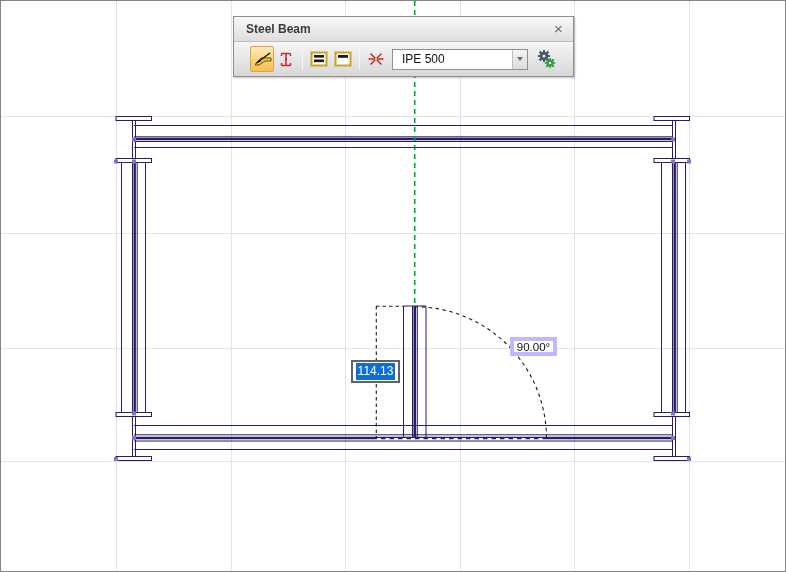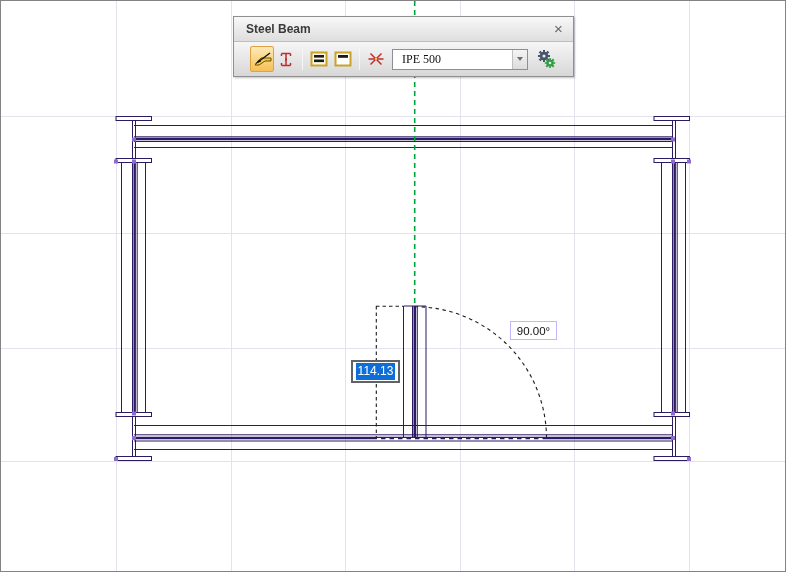--- a/index.html
+++ b/index.html
@@ -12,37 +12,37 @@
   .draw-svg { position:absolute; left:0; top:0; }
 
   
   .len-box { position:absolute; left:350px; top:359px; width:49px; height:23px;
     background:#fff; border:2px solid #5f6368; display:flex; align-items:center;
     justify-content:center; z-index:5; }
   .len-box span { background:#0d6ed8; color:#fff; font-size:12px; line-height:15px;
     padding:1px 2px; white-space:nowrap; }
 
   
-  .angle-box { position:absolute; left:509px; top:320px; width:47px; height:19px;
-    background:#fff; border:1px solid #c4b5fd; display:flex; align-items:center;
+  .angle-box { position:absolute; left:509px; top:336px; width:47px; height:19px;
+    background:#fff; border:4px solid #c4b5fd; display:flex; 
     justify-content:center; font-size:11.5px; color:#111; z-index:5; }
 
   
   .palette { position:absolute; left:232px; top:15px; width:341px; height:61px;
     border:1px solid #8f8f8f; background:#0369a1; z-index:10;
     box-shadow:1px 1px 2px rgba(0,0,0,.25); }
   .palette-title { position:relative; height:25px;
     background:linear-gradient(#f8f8f8,#dedede); border-bottom:1px solid #bdbdbd;
     display:flex; align-items:center; padding-left:12px; }
   .palette-title .ttl { font-size:12px; font-weight:bold; color:#3a3a3a; }
   .close-btn { position:absolute; right:6px; top:3px; width:17px; height:17px;
     display:flex; align-items:center; justify-content:center; color:#666;
     font-size:15px; line-height:15px; cursor:default; }
   .palette-toolbar { height:34px; background:linear-gradient(#f6f6f6,#d7d7d7);
-    display:flex; align-items:center; padding:0 16px;font-family:Liberation Serif, serif; }
+    display:flex; align-items:center; padding:0 16px; }
   .tbtn { width:26px; height:26px; display:flex; align-items:center;
     justify-content:center; border:1px solid transparent; border-radius:2px; }
   .tbtn.active { background:linear-gradient(#fdeab7,#f6bf55);
     border:1px solid #dfa243; }
   .tsep { width:1px; height:22px; background:#ababab; border-right:1px solid #f5f5f5;
     margin:0 4px; }
   .combo { width:161px; height:21px; margin-left:4px; background:#fff;
     border:1px solid #8b8f97; display:flex; align-items:center; position:relative; }
   .combo .val { font-size:12px; color:#111; padding-left:9px; flex:1; }
   .combo .drop { width:15px; height:19px; background:linear-gradient(#f4f4f4,#dcdcdc);

